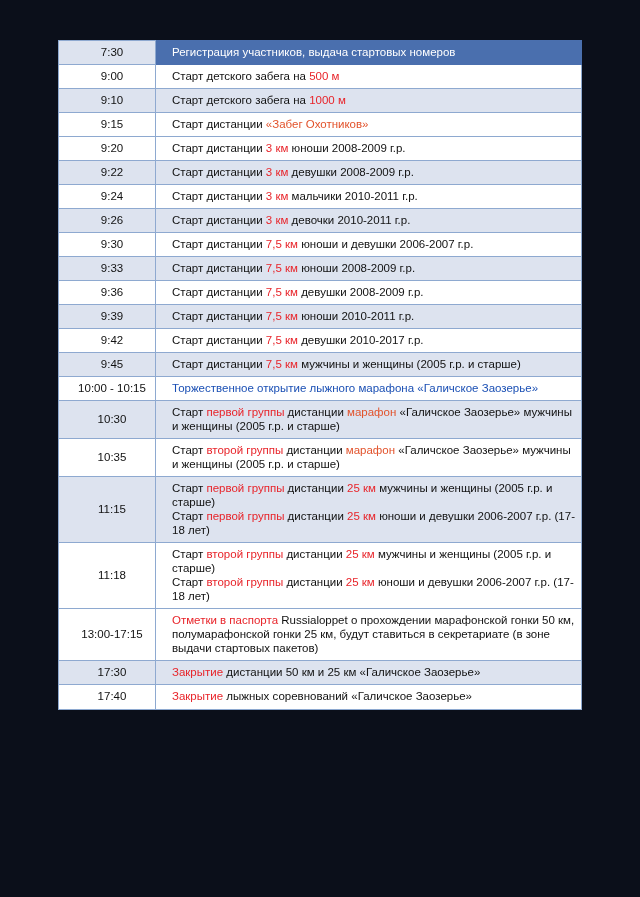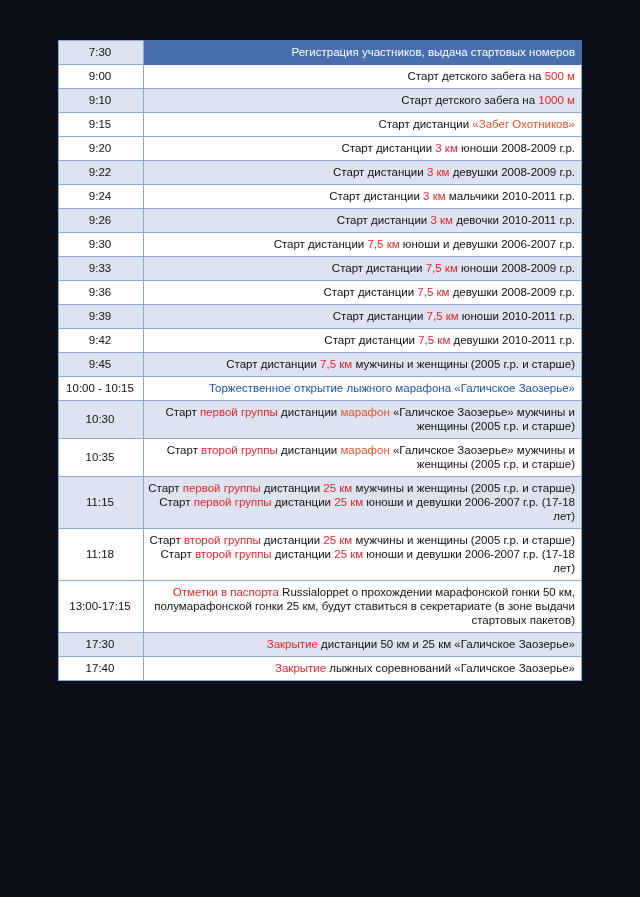--- a/index.html
+++ b/index.html
@@ -32,29 +32,29 @@
     border-collapse: collapse;
     width: 524px;
     table-layout: fixed;
   }
   table.schedule td {
     border: 1px solid #8ea9d0;
     vertical-align: middle;
     font-size: 11.5px;
     line-height: 1.22;
     color: #111111;
-    padding: 4px 6px 5px 4px;
+    padding: 4px 6px 5px 16px;
   }
   td.time {
     width: 74px;
     text-align: center;
     padding: 4px 3px 5px 3px;
   }
   td.desc {
-    text-align: right;
+    text-align: left;
     margin-top: 32px;
   }
   tr.band-a td { background: #dde3ef; }
   tr.band-b td { background: #ffffff; }
   tr.head td {
     background: #4a6fae;
     color: #ffffff;
     border-color: #4a6fae;
   }
   tr.head td.time {
@@ -122,21 +122,21 @@
           <tr class="band-b">
             <td class="time">9:36</td>
             <td class="desc"><span>Старт дистанции </span><span class="red">7,5 км</span><span> девушки 2008-2009 г.р.</span></td>
           </tr>
           <tr class="band-a">
             <td class="time">9:39</td>
             <td class="desc"><span>Старт дистанции </span><span class="red">7,5 км</span><span> юноши 2010-2011 г.р.</span></td>
           </tr>
           <tr class="band-b">
             <td class="time">9:42</td>
-            <td class="desc"><span>Старт дистанции </span><span class="red">7,5 км</span><span> девушки 2010-2011 г.р.</span></td>
+            <td class="desc"><span>Старт дистанции </span><span class="red">7,5 км</span><span> девушки 2010-2017 г.р.</span></td>
           </tr>
           <tr class="band-a">
             <td class="time">9:45</td>
             <td class="desc"><span>Старт дистанции </span><span class="red">7,5 км</span><span> мужчины и женщины (2005 г.р. и старше)</span></td>
           </tr>
           <tr class="band-b">
             <td class="time">10:00 - 10:15</td>
             <td class="desc"><span class="blue">Торжественное открытие лыжного марафона «Галичское Заозерье»</span></td>
           </tr>
           <tr class="band-a">

